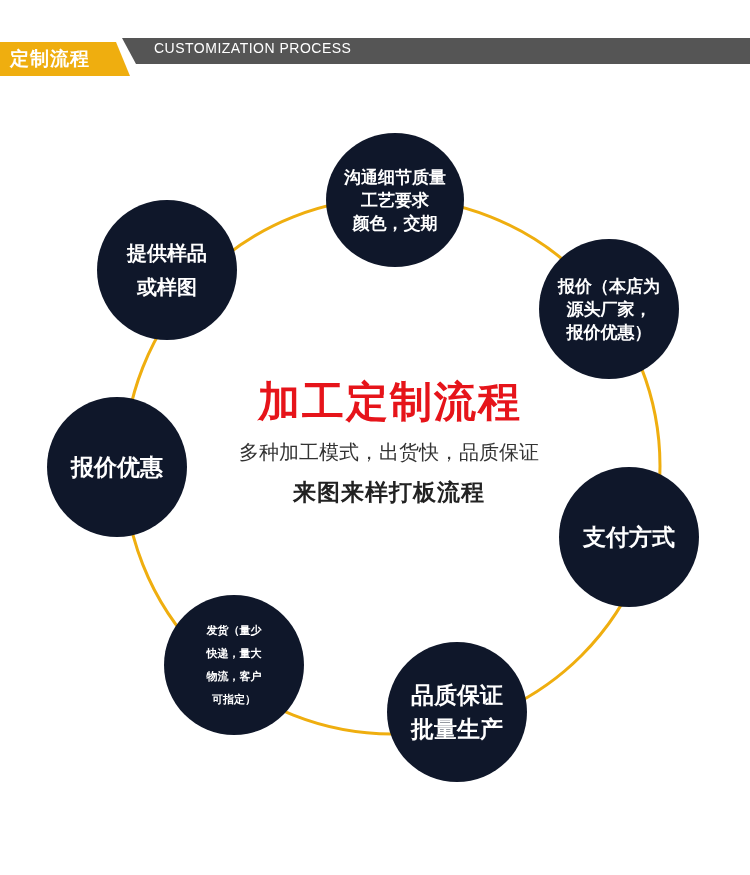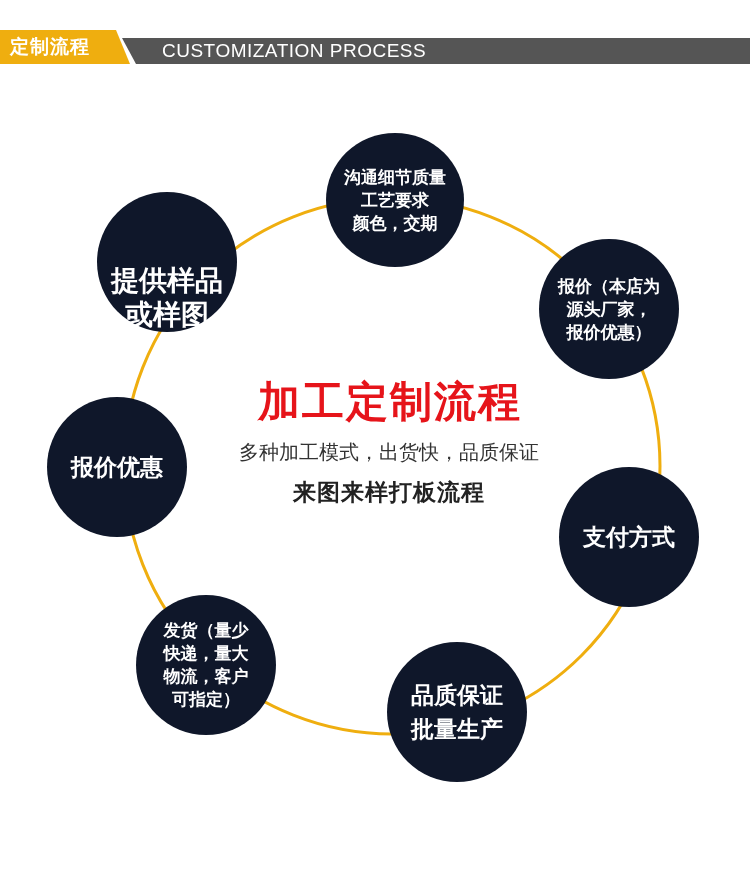--- a/index.html
+++ b/index.html
@@ -1,24 +1,24 @@
 <!DOCTYPE html>
 <html><head>
 <meta charset="utf-8">
 <style>
   html, body { margin:0; padding:0; }
   body { width:750px; height:875px; background:#ffffff; position:relative; overflow:hidden;
          font-family:"DejaVu Sans","Liberation Sans",sans-serif; }
   .header { position:absolute; left:0; top:30px; width:750px; height:36px; }
-  .header-tag { position:absolute; left:0; top:0; height:34px; width:130px; background:#efae0f;
+  .header-tag { position:absolute; left:0; top:12px; height:34px; width:130px; background:#efae0f;
      clip-path:polygon(0 0, 116px 0, 130px 34px, 0 34px);padding-left:31px; }
   .header-tag span { position:absolute; left:10px; top:4px; color:#fff; font-size:19px; font-weight:bold; letter-spacing:1px; }
   .header-bar { position:absolute; left:122px; top:8px; width:628px; height:26px; background:#555555;
      clip-path:polygon(0 0, 100% 0, 100% 100%, 14px 100%); }
-  .header-bar span { position:absolute; left:40px; top:2px; color:#fff; font-size:19px; font-family:"Liberation Sans",sans-serif; letter-spacing:0.5px; }
+  .header-bar span { position:absolute; left:32px; top:2px; color:#fff; font-size:14px; font-family:"Liberation Sans",sans-serif; letter-spacing:0.5px; }
   svg.ring { position:absolute; left:0; top:0; }
   .node { position:absolute; border-radius:50%; background:#0f172a; display:flex; align-items:center; justify-content:center;
           text-align:center; color:#fff; font-weight:bold; }
   .node span { white-space:pre-line; display:block; }
   .center-title { position:absolute; left:0; width:780px; top:374px; text-align:center; color:#e6141a; font-size:42px; font-weight:bold; letter-spacing:2px; }
   .center-sub { position:absolute; left:0; width:778px; top:439px; text-align:center; color:#333; font-size:20px; }
   .center-sub2 { position:absolute; left:0; width:778px; top:477px; text-align:center; color:#222; font-size:23px; font-weight:bold; letter-spacing:1px; }
 </style>
 </head>
 <body>
@@ -29,42 +29,42 @@
   </div>
   <div class="header-bar">
     <span>CUSTOMIZATION PROCESS</span>
   </div>
 </div>
 
 <svg class="ring" width="750" height="875">
   <circle cx="392" cy="466" r="268" fill="none" stroke="#efae0f" stroke-width="3"></circle>
 </svg>
 
-<div class="node" style="left:97px;top:192px;width:140px;height:140px;font-size:28px;line-height:34px;align-items:flex-end;">
+<div class="node" style="left:97px;top:200px;width:140px;height:140px;font-size:20px;line-height:34px;">
   <span>提供样品
 或样图</span>
 </div>
 <div class="node" style="left:326px;top:133px;width:138px;height:134px;font-size:17px;line-height:23px;">
   <span>沟通细节质量
 工艺要求
 颜色，交期</span>
 </div>
 <div class="node" style="left:539px;top:239px;width:140px;height:140px;font-size:17px;line-height:23px;font-family:Liberation Serif, serif;">
   <span>报价（本店为
 源头厂家，
 报价优惠）</span>
 </div>
 <div class="node" style="left:559px;top:467px;width:140px;height:140px;font-size:23px;line-height:32px;">
   <span>支付方式</span>
 </div>
 <div class="node" style="left:387px;top:642px;width:140px;height:140px;font-size:23px;line-height:34px;">
   <span>品质保证
 批量生产</span>
 </div>
-<div class="node" style="left:136px;top:595px;width:140px;height:140px;font-size:17px;line-height:23px;">
+<div class="node" style="left:164px;top:595px;width:140px;height:140px;font-size:11px;line-height:23px;">
   <span>发货（量少
 快递，量大
 物流，客户
 可指定）</span>
 </div>
 <div class="node" style="left:47px;top:397px;width:140px;height:140px;font-size:23px;line-height:32px;">
   <span>报价优惠</span>
 </div>
 
 <div class="center-title">加工定制流程</div>

